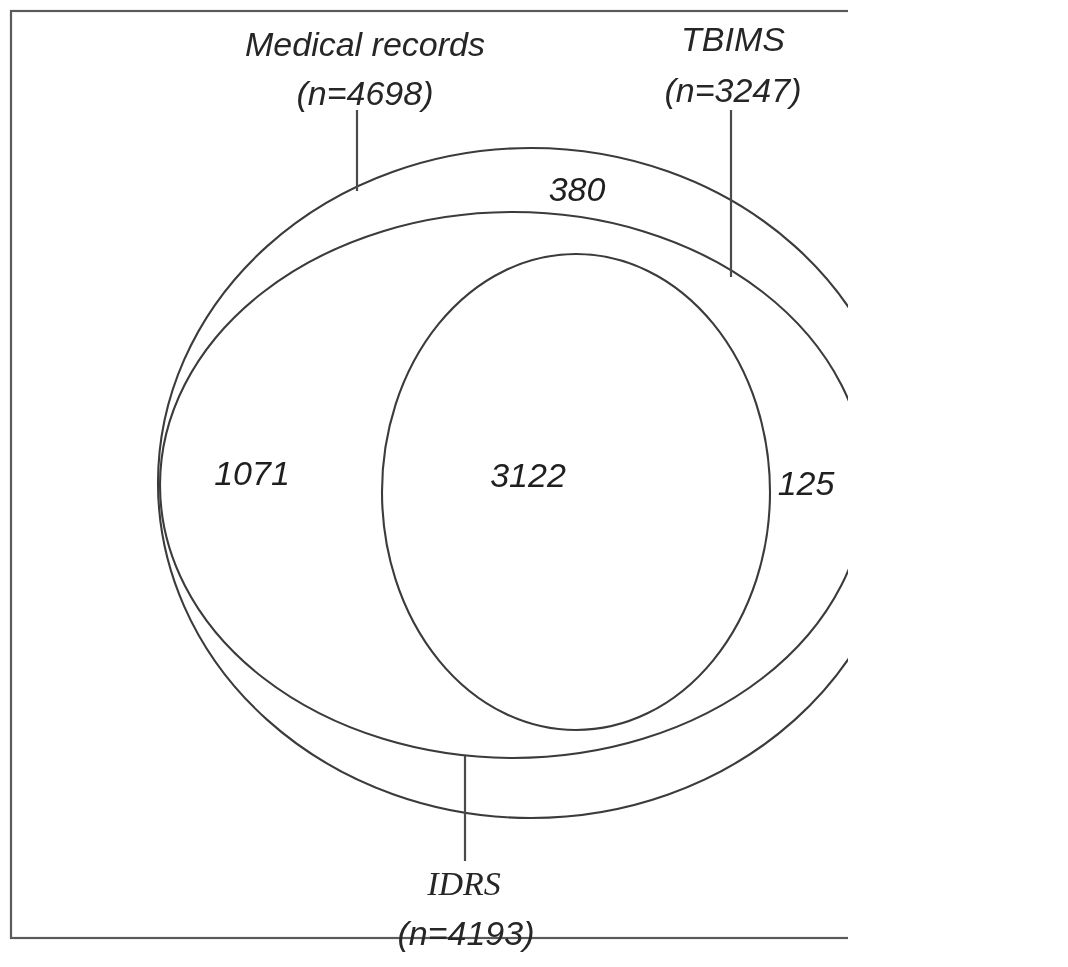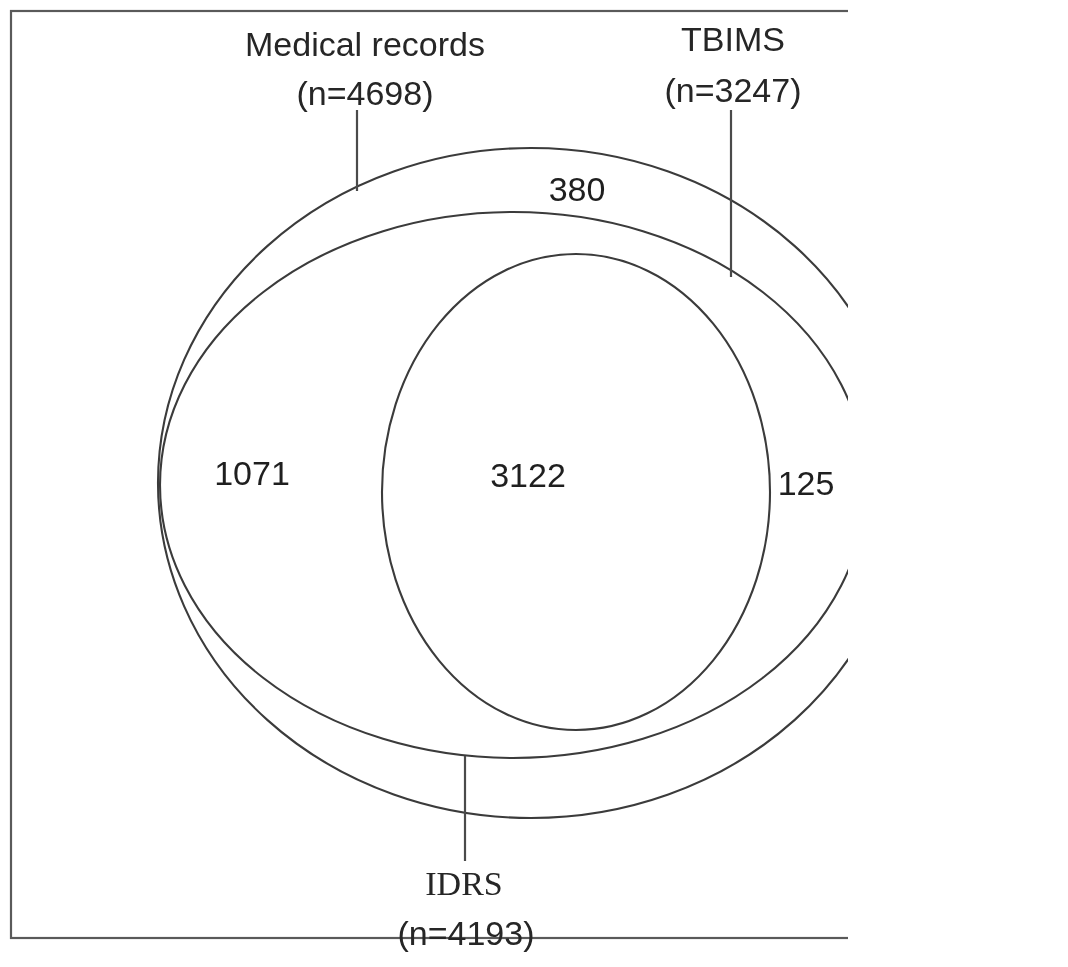--- a/index.html
+++ b/index.html
@@ -7,20 +7,21 @@
     padding: 0;
     background: #ffffff;
   }
   #figure-root {
     position: relative;
     width: 848px;
     height: 967px;
     background: #ffffff;
     font-family: "Liberation Sans", sans-serif;
     overflow: hidden;
+    font-style: italic;
   }
   #venn-svg {
     position: absolute;
     left: 0;
     top: 0;
     width: 1068px;
     height: 967px;
     display: block;
   }
   .frame-rect {

